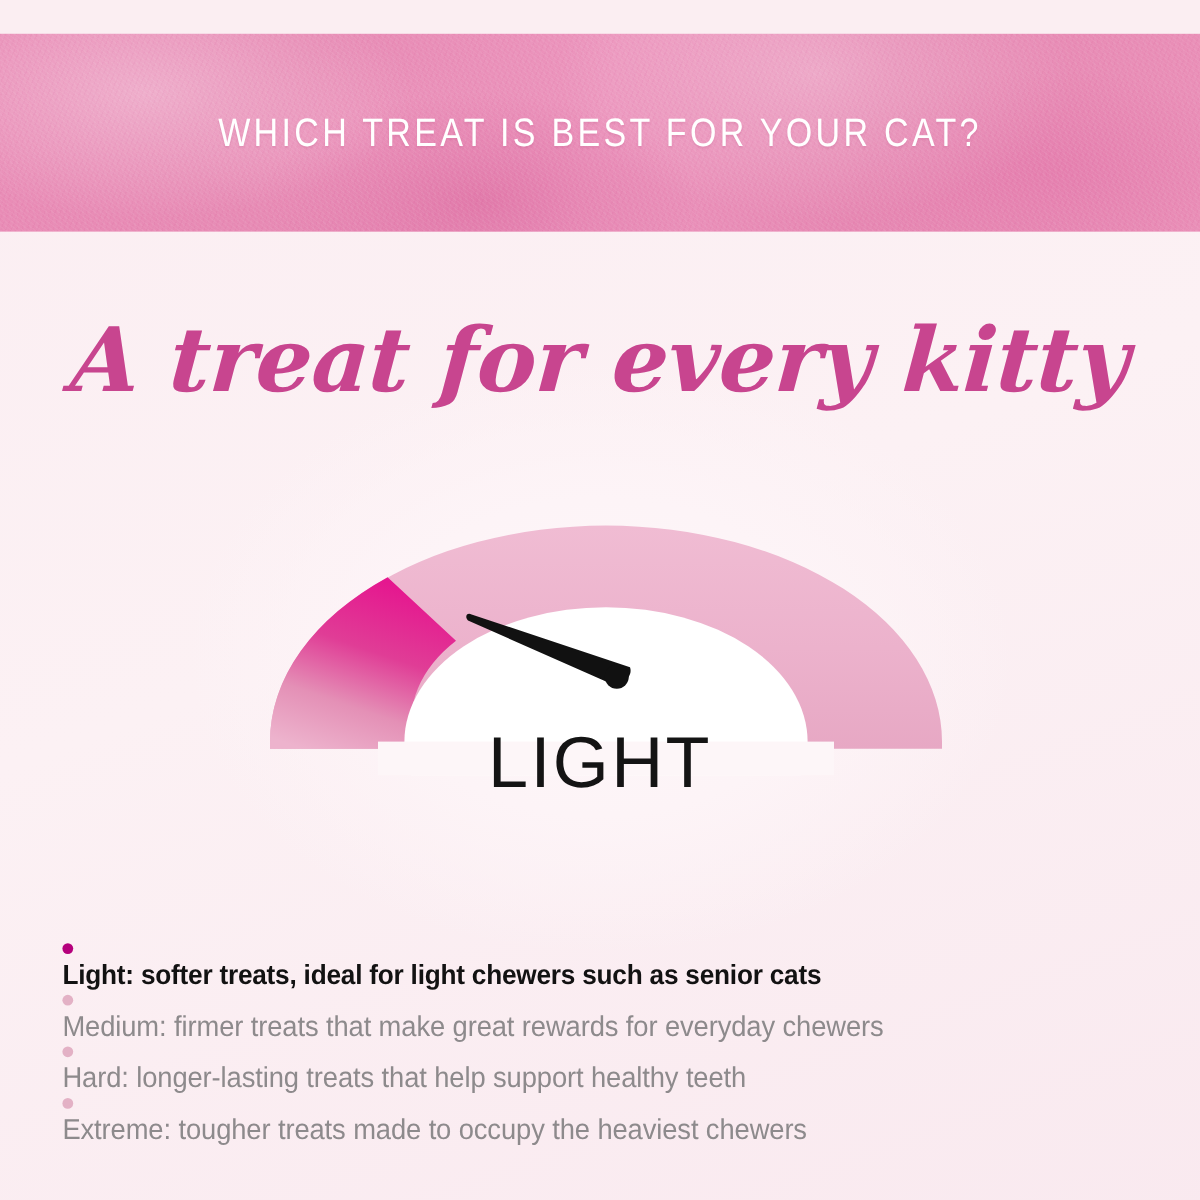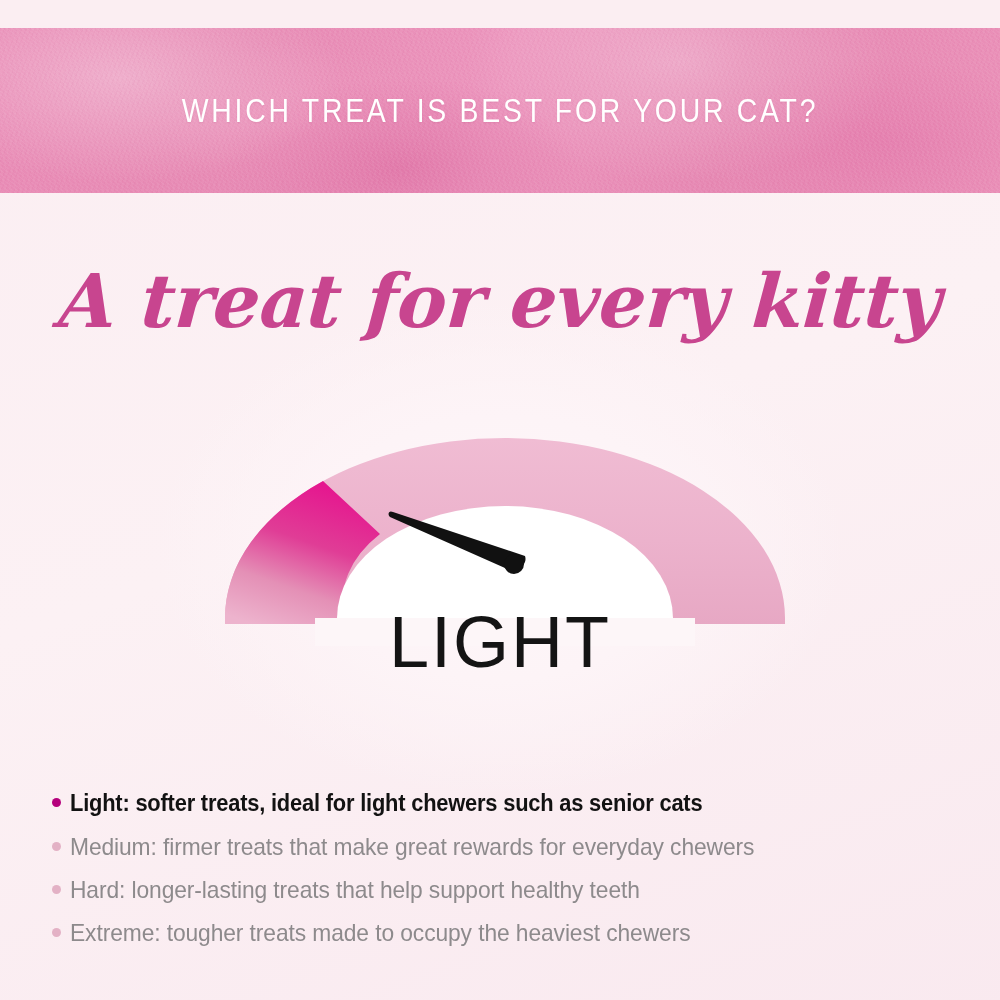--- a/index.html
+++ b/index.html
@@ -101,38 +101,39 @@
   }
   .gauge-svg { display: block; }
 
   .gauge-label {
     position: absolute;
     left: 0;
     top: 578px;
     width: 1000px;
     text-align: center;
     font-family: "Liberation Sans", sans-serif;
-    font-size: 72px;
+    font-size: 60px;
     font-weight: 300;
     letter-spacing: 2px;
     color: #141414;
     line-height: 1;
   }
 
   
   .bullets {
     position: absolute;
     left: 52px;
     top: 762px;
     width: 910px;
   }
   .bullet-row {
     display: flex;
     align-items: baseline;
     height: 43px;
+    flex-direction: column;
   }
   .bullet-dot {
     width: 9px;
     height: 9px;
     border-radius: 50%;
     flex: 0 0 auto;
     margin-right: 9px;
     position: relative;
     top: -4px;
   }

